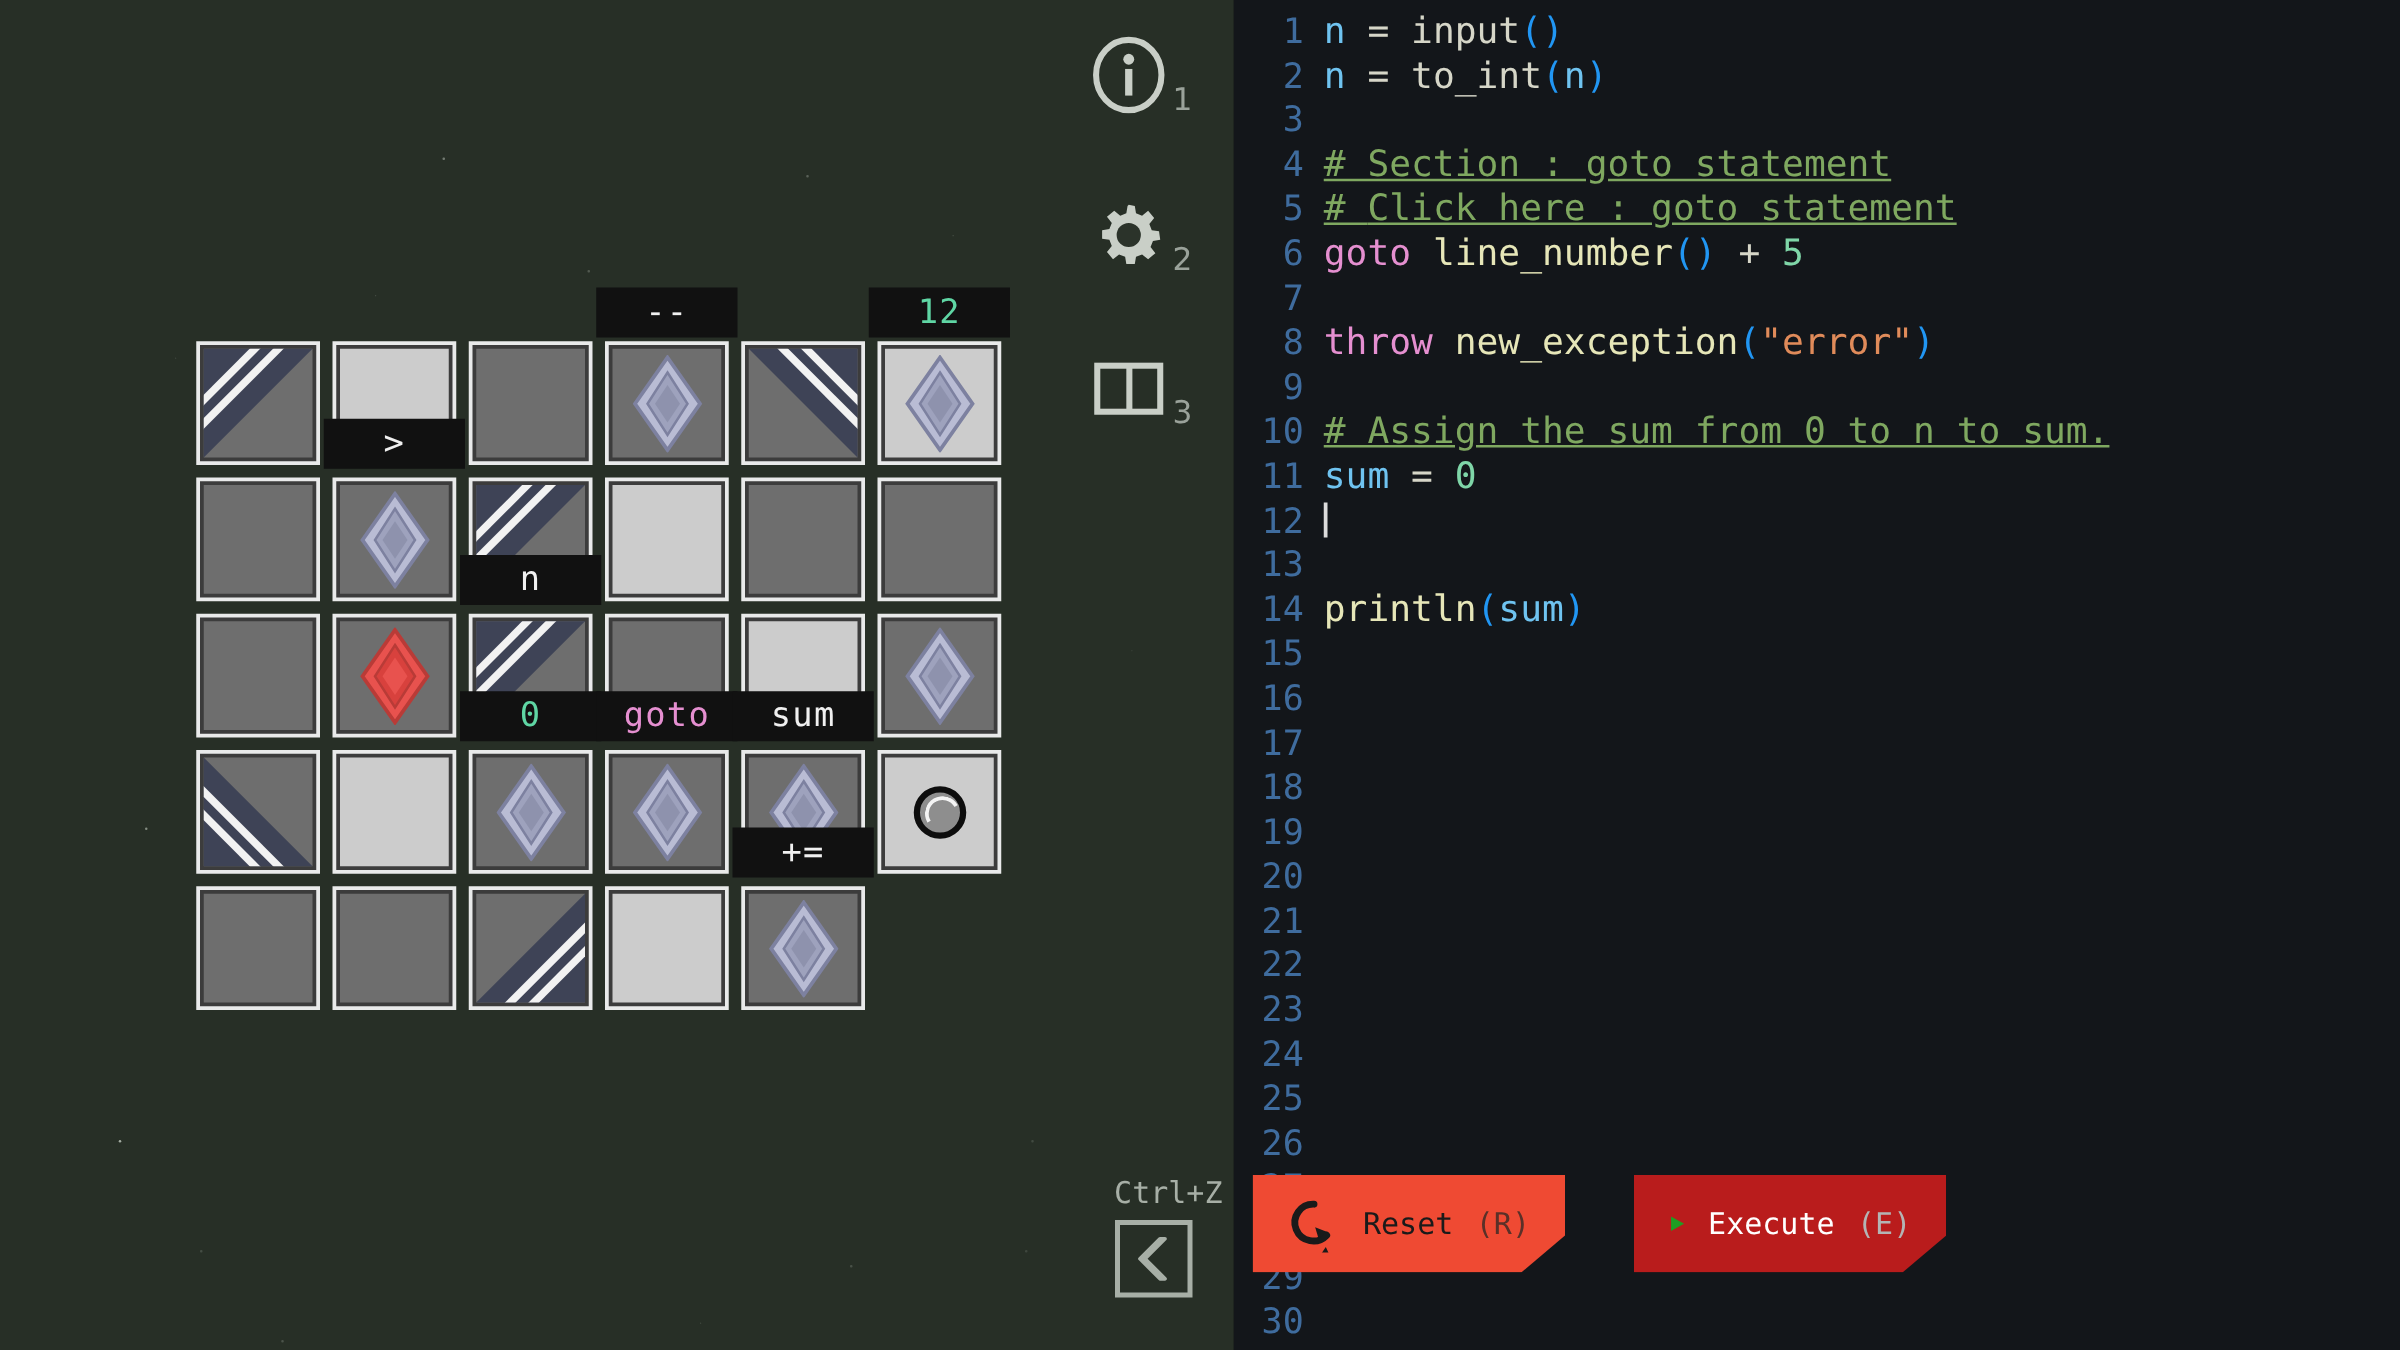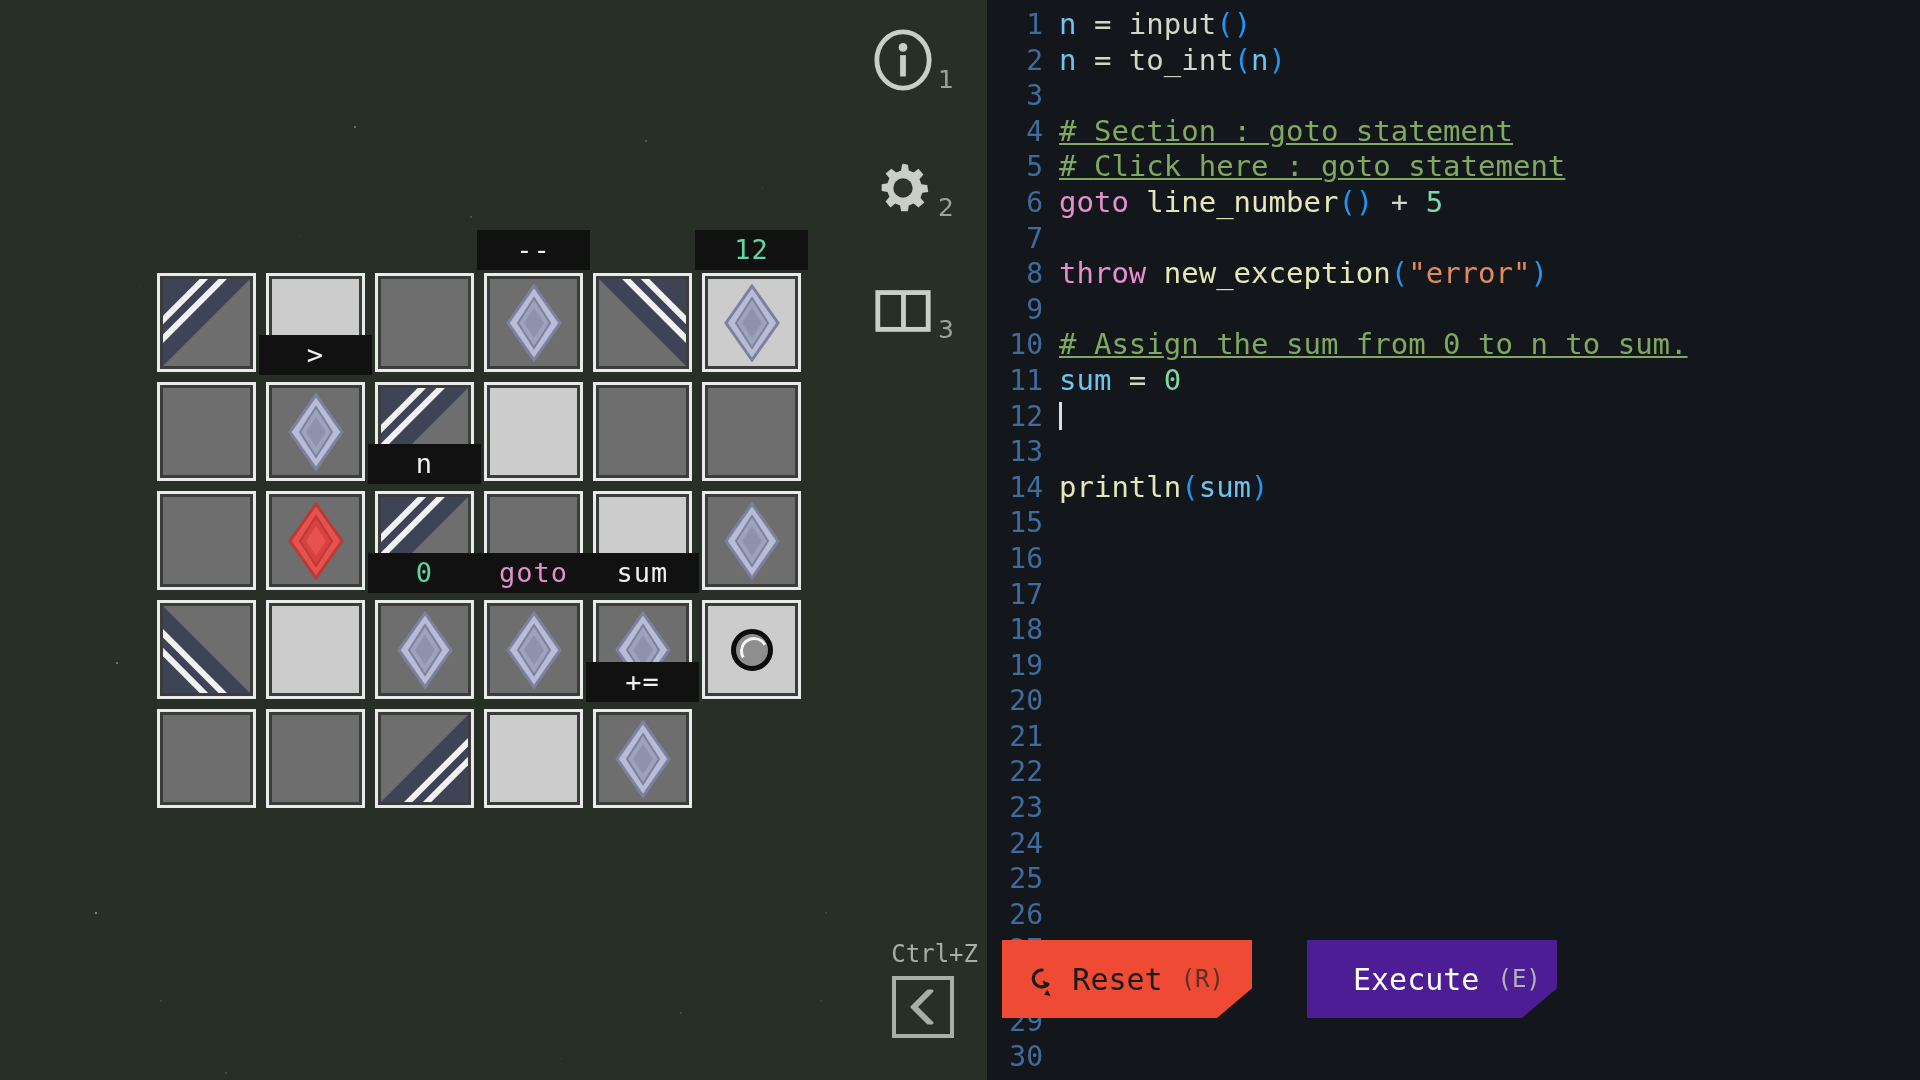--- a/index.html
+++ b/index.html
@@ -208,22 +208,22 @@
     position: absolute;
     height: 78px;
     display: flex; align-items: center; gap: 18px;
     padding: 0 28px;
     cursor: pointer;
     font-family: "DejaVu Sans Mono", monospace;
     -webkit-clip-path: polygon(0 0, 100% 0, 100% 62%, 86% 100%, 0 100%);
     clip-path: polygon(0 0, 100% 0, 100% 62%, 86% 100%, 0 100%);
   }
   #reset-btn { left: 15px; width: 250px; background: #ef4a33; }
-  #exec-btn  { left: 320px; width: 250px; background: #4c1d95; }
-  .btn-label { font-size: 30px; text-align: right; }
+  #exec-btn  { left: 320px; width: 250px; background: #b91c1c; }
+  .btn-label { font-size: 24px; text-align: right; }
   .btn-key   { font-size: 24px; }
   #reset-btn .btn-label { color:#1a1a1a; }
   #reset-btn .btn-key   { color:#5a3028; }
   #exec-btn  .btn-label { color:#ffffff; }
   #exec-btn  .btn-key   { color:#b4b4b4; }
 </style>
 </head>
 <body>
 
 <div id="app">

